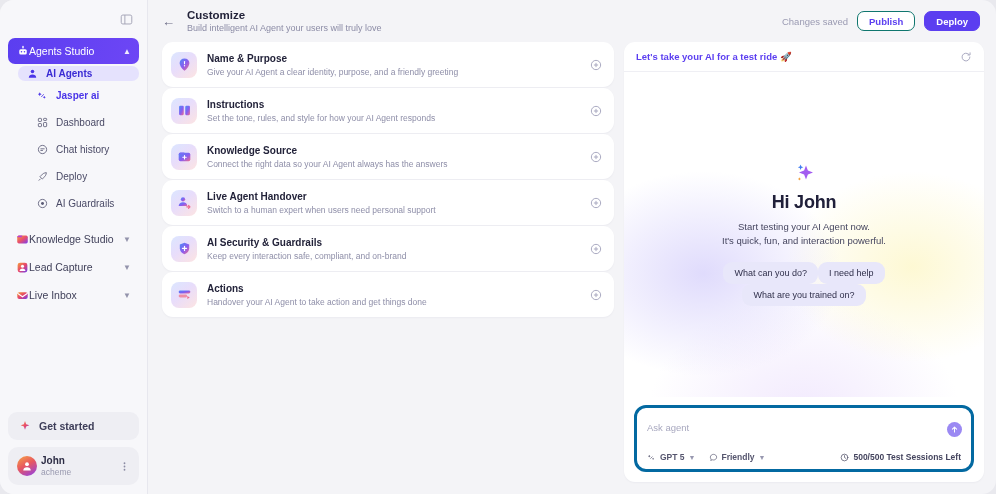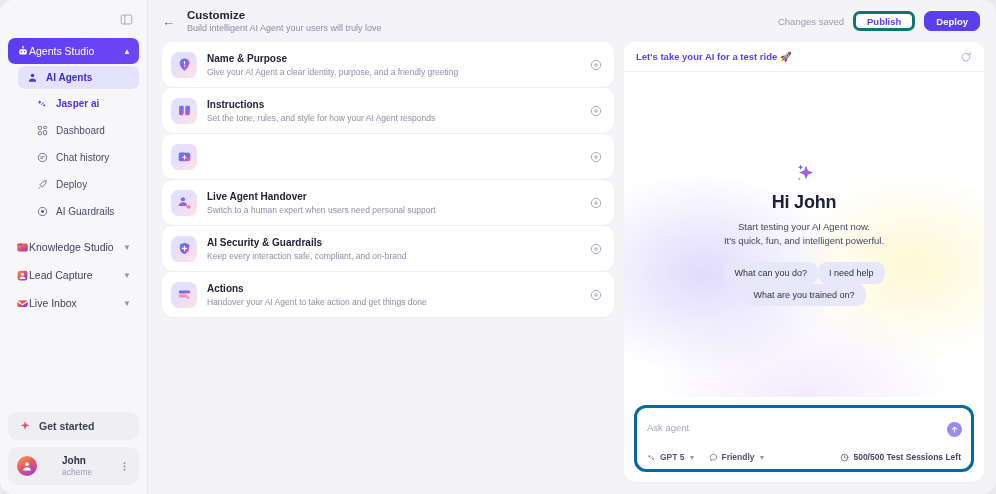--- a/index.html
+++ b/index.html
@@ -39,21 +39,21 @@
     font-size: 10.5px; font-weight: 400; color: #41415a;
   }
   .nav-group-head.active {
     background: linear-gradient(100deg,#5b3ef0,#6d46f5);
     color: #fff;
   }
   .nav-group-head .chev { margin-left: auto; font-size: 8px; opacity: .9; }
   .nav-ico { width: 13px; height: 13px; flex: none; display: flex; align-items: center; justify-content: center; }
 
   .nav-sub {
-    height: 23px; margin-left: 10px; border-radius: 7px;
+    height: 15px; margin-left: 10px; border-radius: 7px;
     display: flex; align-items: center; gap: 7px;
     padding: 0 8px; cursor: pointer;
     font-size: 10px; color: #4a4a66; font-weight: 500;
   }
   .nav-sub.selected { background: #e5e2fd; color: #3a2bd4; font-weight: 600; }
   .nav-leaf {
     height: 25px; margin-left: 22px; border-radius: 7px;
     display: flex; align-items: center; gap: 7px;
     padding: 0 6px; cursor: pointer;
     font-size: 10px; color: #4a4a66; font-weight: 500;
@@ -63,21 +63,21 @@
   .sb-spacer { flex: 1 1 auto; }
 
   .get-started {
     height: 28px; border-radius: 9px; background: #eeeef3;
     display: flex; align-items: center; gap: 8px; padding: 0 10px;
     font-size: 10.5px; font-weight: 600; color: #3d3d58; cursor: pointer;
     margin-bottom: 7px;
   }
   .user-card {
     height: 38px; border-radius: 10px; background: #eeeef3;
-    display: flex; align-items: center; gap: 25px; padding: 0 9px;
+    display: flex; align-items: center; gap: 4px; padding: 0 9px;
     margin-bottom: 9px; cursor: pointer;
   }
   .avatar {
     width: 20px; height: 20px; border-radius: 50%;
     background: linear-gradient(150deg,#f6a545,#e8585f 45%,#8b3ef0);
     display: flex; align-items: center; justify-content: center; flex: none;
   }
   .user-name { font-size: 10px; font-weight: 700; color: #2c2c44; line-height: 12px; }
   .user-org { font-size: 8.5px; color: #9a9ab0; line-height: 11px; }
   .kebab { margin-left: auto; color: #8a8aa2; font-size: 11px; letter-spacing: 0; line-height: 8px; cursor: pointer;}
@@ -93,21 +93,21 @@
   .title-wrap { display: flex; flex-direction: column; gap: 1px; }
   .page-title { font-size: 11.5px; font-weight: 700; color: #23233a; line-height: 13px; }
   .page-sub { font-size: 9px; color: #8c8ca6; line-height: 11px; }
   .top-actions { margin-left: auto; display: flex; align-items: center; gap: 9px; }
   .saved-text { font-size: 9.5px; color: #9a9ab2; }
   .btn {
     height: 20px; border-radius: 7px; padding: 0 11px;
     font-size: 9.5px; font-weight: 600; cursor: pointer;
     display: flex; align-items: center; justify-content: center;
   }
-  .btn-outline { border: 3px solid #0f766e; color: #5b3ef0; background: #fff; }
+  .btn-outline { border: 1px solid #0f766e; color: #5b3ef0; background: #fff; }
   .btn-primary { background: #5b3ef0; color: #fff; border: 1px solid #5b3ef0; }
 
   .content { flex: 1; display: flex; gap: 0; padding: 0 12px 12px 14px; min-height: 0; }
 
   
   .card-col { width: 462px; display: flex; flex-direction: column; gap: 1px; padding-right: 10px; }
   .card {
     background: #fff; border-radius: 11px;
     height: 45px; display: flex; align-items: center;
     padding: 0 12px 0 9px; gap: 10px; cursor: pointer;
@@ -450,20 +450,24 @@
                 <stop offset="0" stop-color="#4d8df6"></stop>
                     <stop offset=".55" stop-color="#8a5cf0"></stop>
                     <stop offset="1" stop-color="#ef6d8e"></stop>
               </linearGradient>
                 </defs>
               <rect x="1.8" y="4" width="12.4" height="9" rx="1.8" fill="url(#c3)"></rect>
               <path d="M1.8 5.8h5l1.2-2H3.6a1.8 1.8 0 00-1.8 1.8z" fill="#7b6bf5"></path>
               <path d="M8 7v3.6M6.2 8.8h3.6" stroke="#fff" stroke-width="1.2" stroke-linecap="round"></path>
             </svg>
           </span>
+          <span class="card-txt">
+            <span class="card-title">Knowledge Source</span>
+            <span class="card-sub">Connect the right data so your AI Agent always has the answers</span>
+          </span>
           <span class="card-expand">
             <svg width="12" height="12" viewBox="0 0 16 16" fill="none" stroke="#a2a2bb" stroke-width="1.2">
               <circle cx="8" cy="8" r="6.2"></circle>
                 <path d="M8 5.2v5.6M5.2 8h5.6"></path>
             </svg>
           </span>
         </div>
 
         <div class="card">
           <span class="card-ico">
@@ -563,21 +567,21 @@
             <span class="sparkle">
               <svg width="26" height="26" viewBox="0 0 26 26">
                 <path d="M15 5.5l1.9 5.1 5.1 1.9-5.1 1.9L15 19.5l-1.9-5.1-5.1-1.9 5.1-1.9z" fill="#a35cf0"></path>
                 <path d="M9.6 4.4l.8 2 2 .8-2 .8-.8 2-.8-2-2-.8 2-.8z" fill="#3f7df2"></path>
                 <path d="M8.4 17.2l.5 1.2 1.2.5-1.2.5-.5 1.2-.5-1.2-1.2-.5 1.2-.5z" fill="#f0992f"></path>
               </svg>
             </span>
             <span class="hi">Hi John</span>
             <span class="welcome-sub">
               <span>Start testing your AI Agent now.</span><br>
-              <span>It's quick, fun, and intelligent powerful.</span>
+              <span>It's quick, fun, and interaction powerful.</span>
             </span>
             <span class="chips">
               <span class="chip">What can you do?</span>
               <span class="chip">I need help</span>
               <span class="chip">What are you trained on?</span>
             </span>
           </div>
         </div>
 
         <div class="chat-input-wrap">

